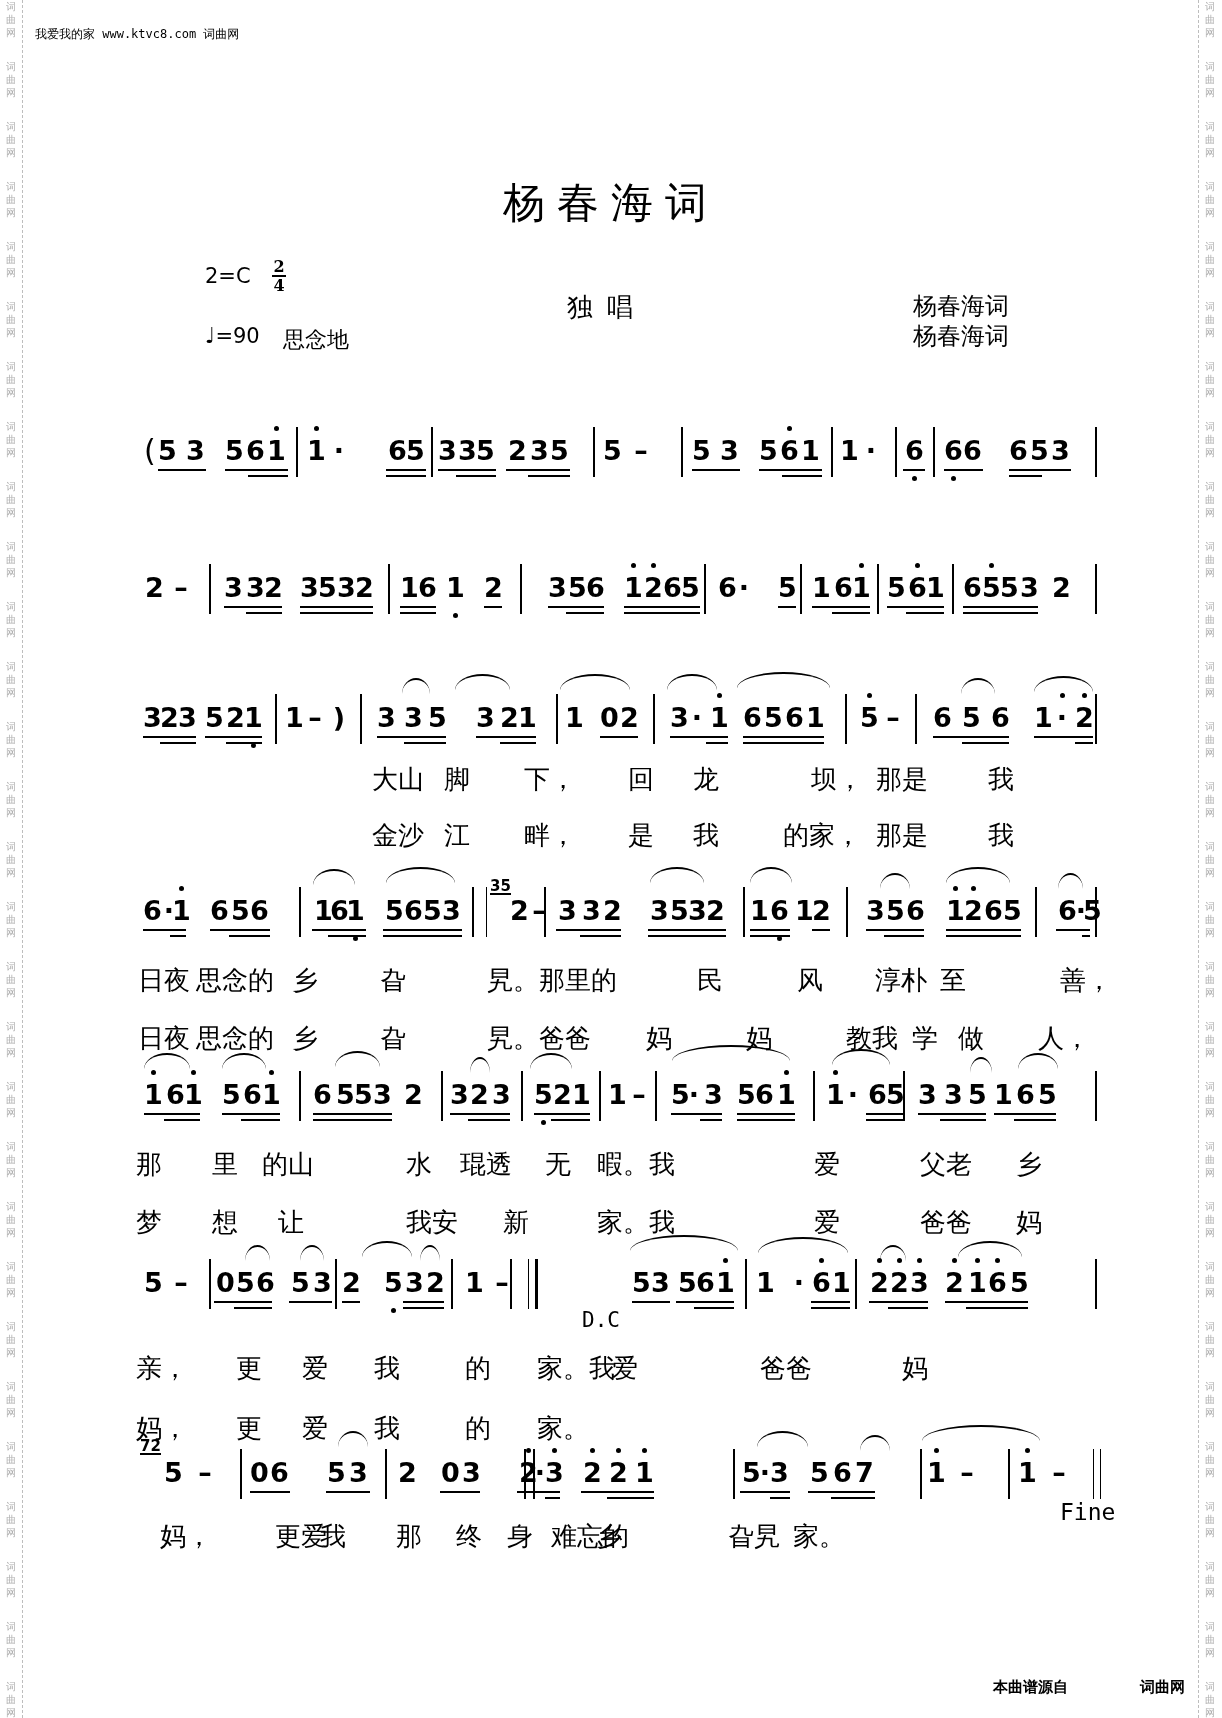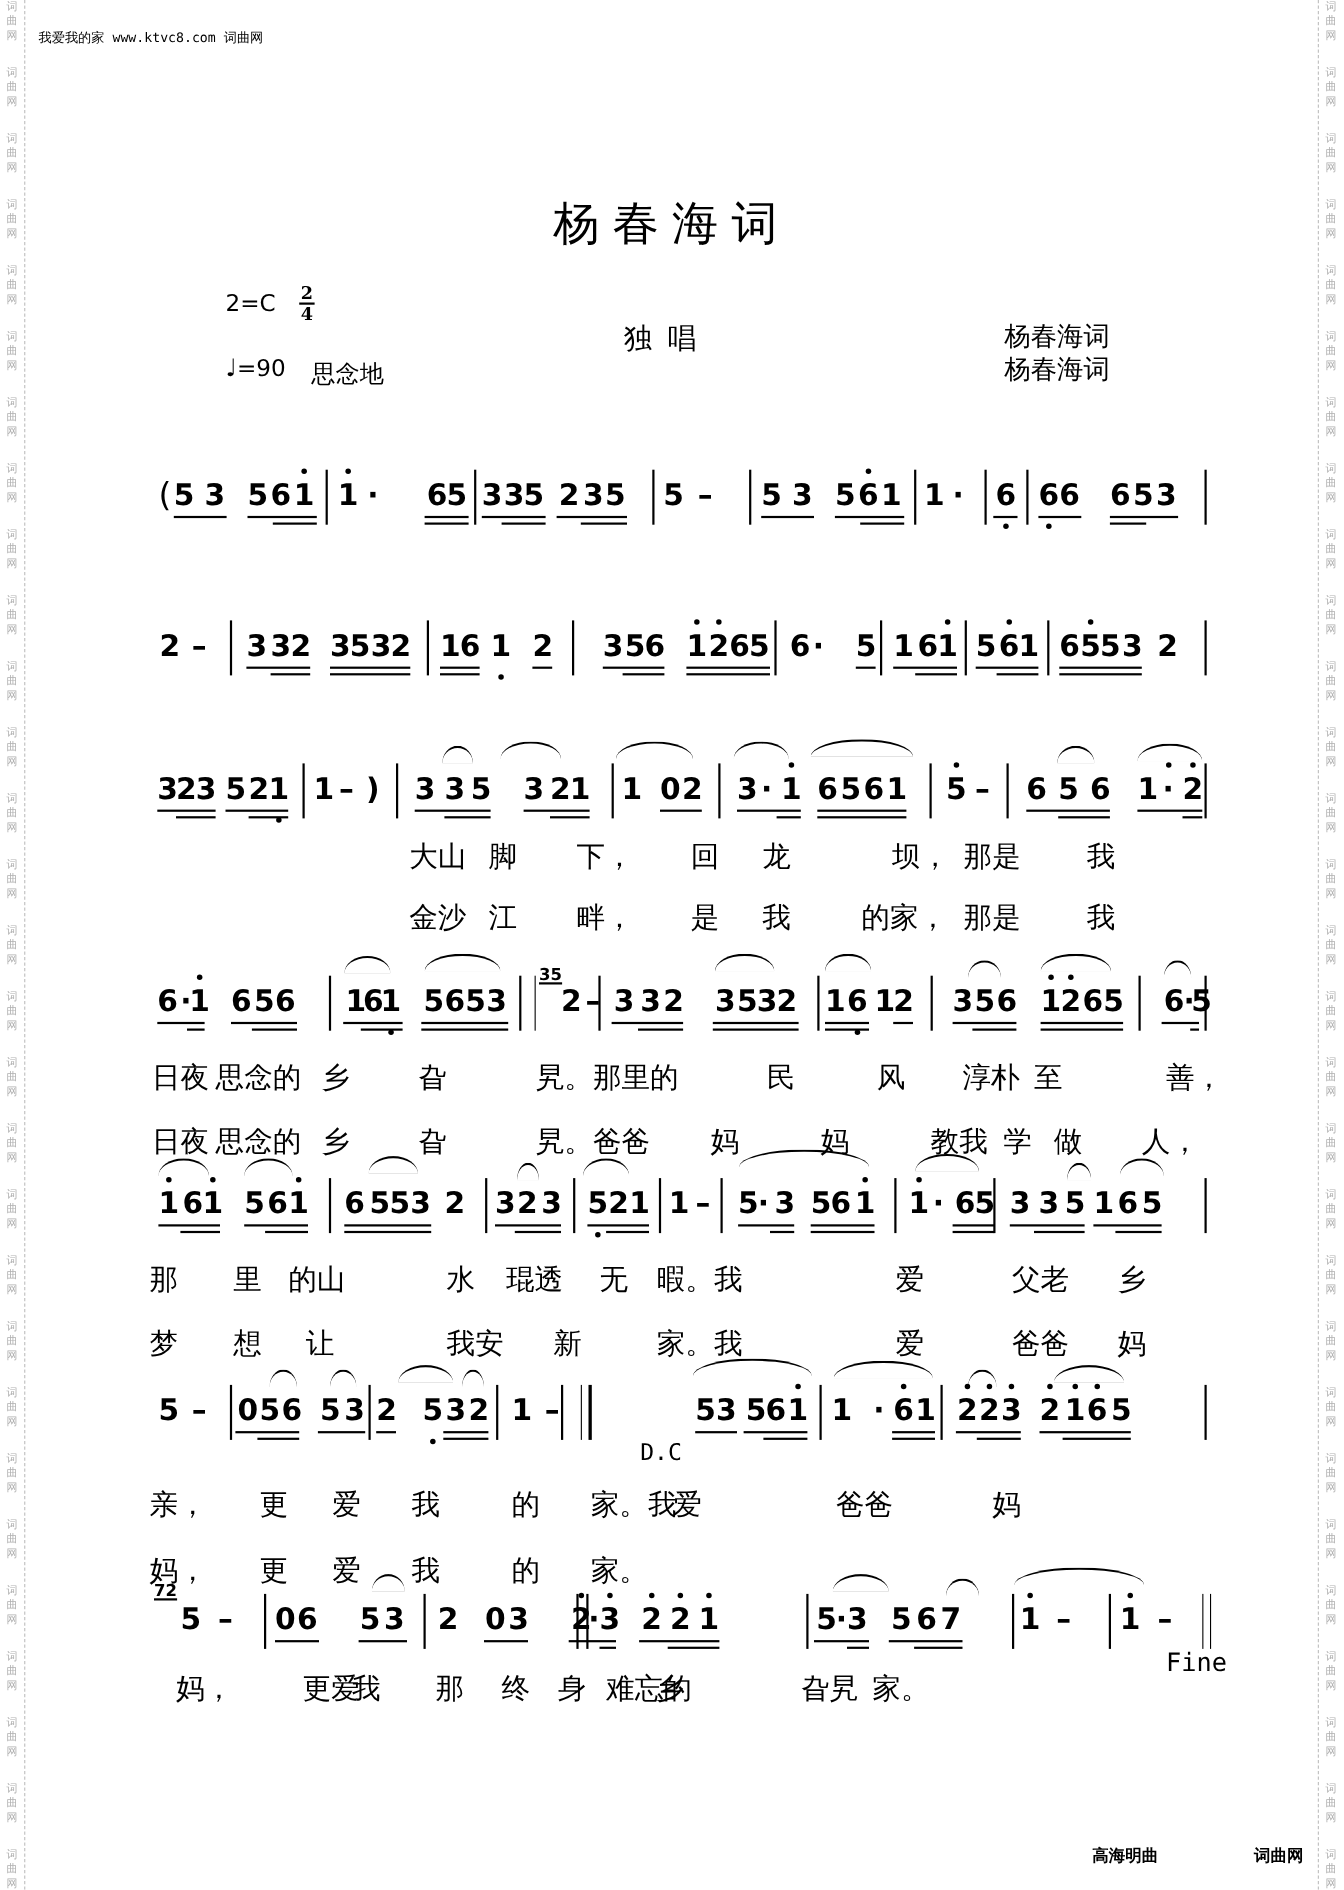--- a/index.html
+++ b/index.html
@@ -767,14 +767,14 @@
       <div class="lyr" style="left: 596px; top: 64px;">乡</div>
       <div class="lyr" style="left: 728px; top: 64px;">旮旯</div>
       <div class="lyr" style="left: 793px; top: 64px;">家。</div>
       <div class="volta" style="left: 140px; top: -18px;">
         <span class="volta-ul">72</span>
       </div>
       <div class="fine" style="left: 1060px; top: 42px;">Fine</div>
     </div>
   </div>
 
-<div class="foot" style="left:993px;">高海明曲</div>
+<div class="foot" style="left:993px;">本曲谱源自</div>
 <div class="foot" style="left:1140px;">词曲网</div>
 
 </body></html>

